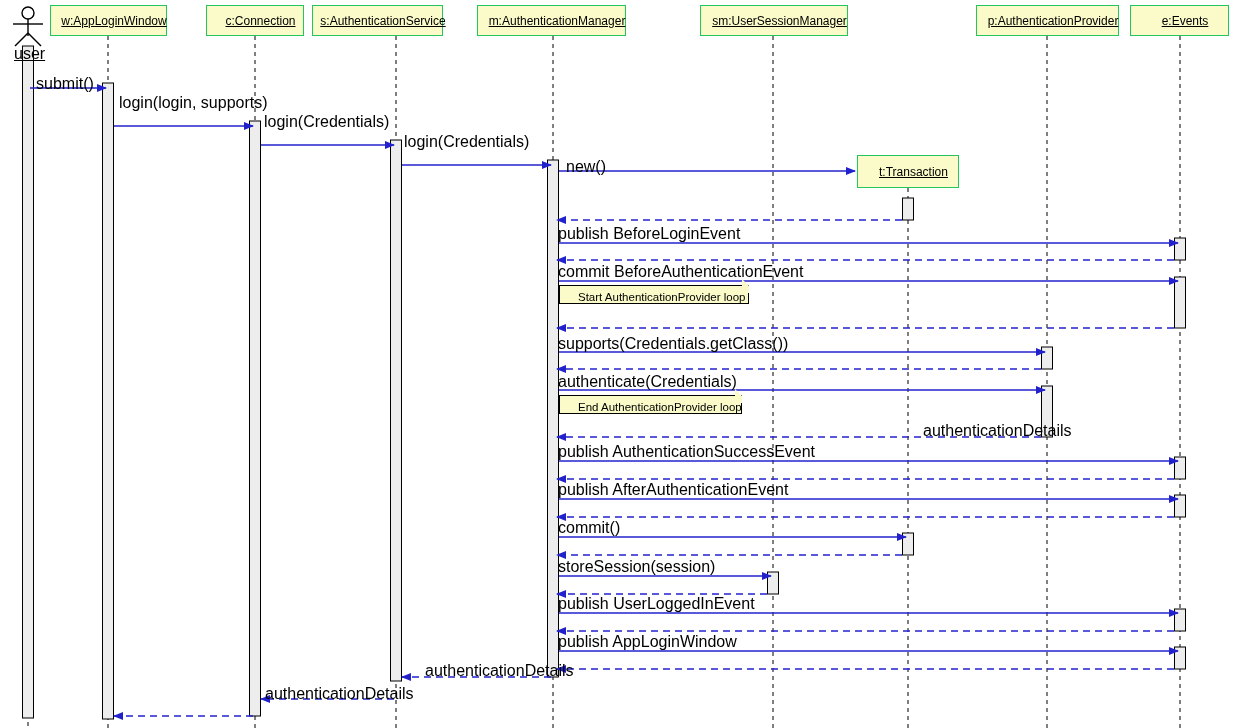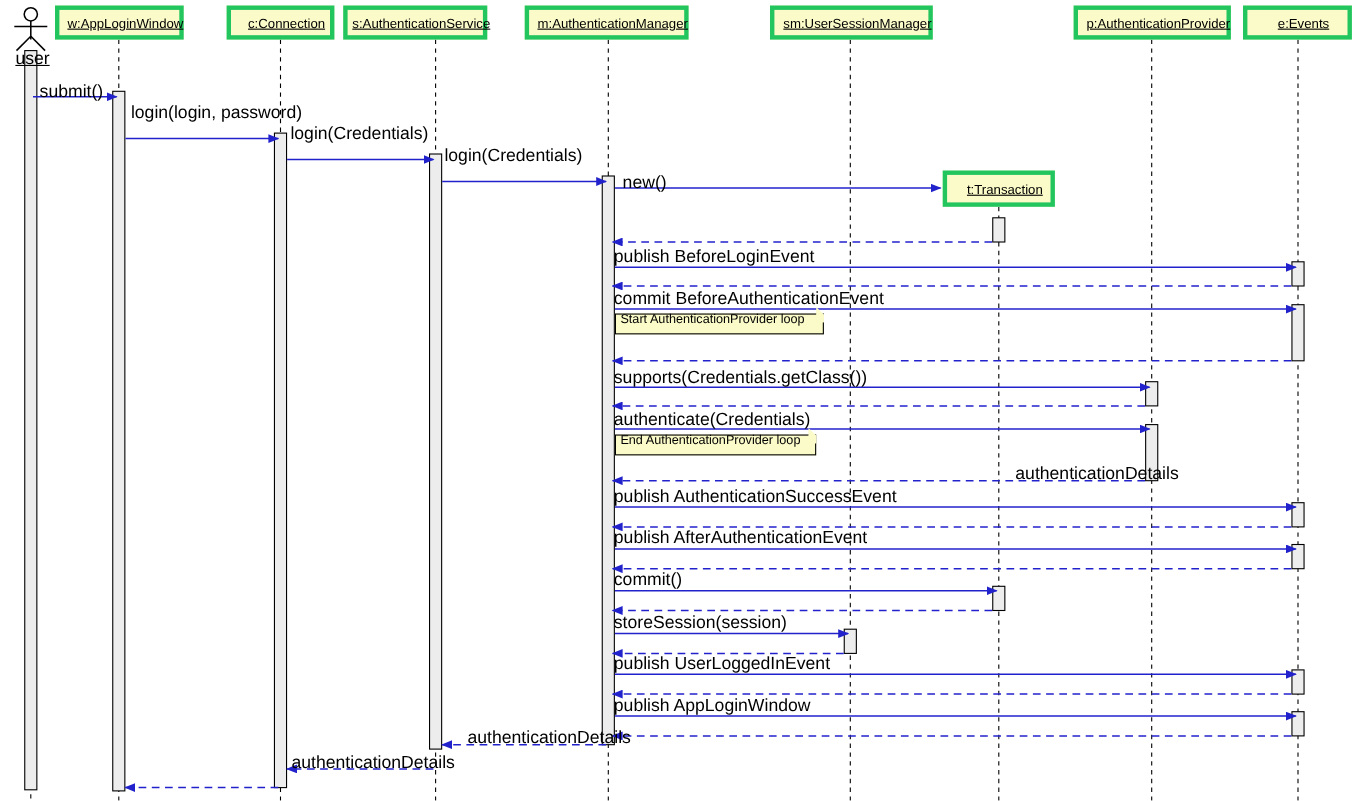--- a/index.html
+++ b/index.html
@@ -18,42 +18,42 @@
     overflow: hidden;
   }
   #seq-svg {
     position: absolute;
     left: 0;
     top: 0;
   }
   .lifeline-box {
     position: absolute;
     background: #fbfbc9;
-    border: 4px solid #22c55e;
+    border: 1px solid #22c55e;
     box-sizing: border-box;
     display: flex;
     align-items: center;
     justify-content: center;
     padding-left: 11px;
   }
   .lifeline-box .lbl {
     font-size: 12px;
     color: #000000;
     text-decoration: underline;
     white-space: nowrap;
     line-height: 1;
   }
   .note-box {
     position: absolute;
     background: #fbfbc9;
     border: 1px solid #000000;
     box-sizing: border-box;
     display: flex;
-    align-items: flex-start;
-    padding-left: 4px;
+    align-items: flex-end;
+    padding-left: 18px;
   }
   .note-box .lbl {
     font-size: 11.5px;
     color: #000000;
     white-space: nowrap;
     line-height: 1;
   }
   .note-fold {
     position: absolute;
     width: 0;
@@ -198,21 +198,21 @@
         <span class="lbl">Start AuthenticationProvider loop</span>
       </div>
       <div class="note-fold" style="left: 742px; top: 279px;"></div>
       <div class="note-box" style="left: 559px; top: 395px; width: 183px; height: 19px;">
         <span class="lbl">End AuthenticationProvider loop</span>
       </div>
       <div class="note-fold" style="left: 735px; top: 389px;"></div>
     </div>
   <div id="labels-layer">
       <div class="msg-label" style="left: 36px; top: 76px;">submit()</div>
-      <div class="msg-label" style="left: 119px; top: 95px;">login(login, password)</div>
+      <div class="msg-label" style="left: 119px; top: 95px;">login(login, supports)</div>
       <div class="msg-label" style="left: 264px; top: 114px;">login(Credentials)</div>
       <div class="msg-label" style="left: 404px; top: 134px;">login(Credentials)</div>
       <div class="msg-label" style="left: 542px; top: 159px; margin-left: 24px;">new()</div>
       <div class="msg-label" style="left: 558px; top: 226px;">publish BeforeLoginEvent</div>
       <div class="msg-label" style="left: 558px; top: 264px;">commit BeforeAuthenticationEvent</div>
       <div class="msg-label" style="left: 558px; top: 336px;">supports(Credentials.getClass())</div>
       <div class="msg-label" style="left: 558px; top: 374px;">authenticate(Credentials)</div>
       <div class="msg-label" style="left: 923px; top: 423px;">authenticationDetails</div>
       <div class="msg-label" style="left: 558px; top: 444px;">publish AuthenticationSuccessEvent</div>
       <div class="msg-label" style="left: 558px; top: 482px;">publish AfterAuthenticationEvent</div>

